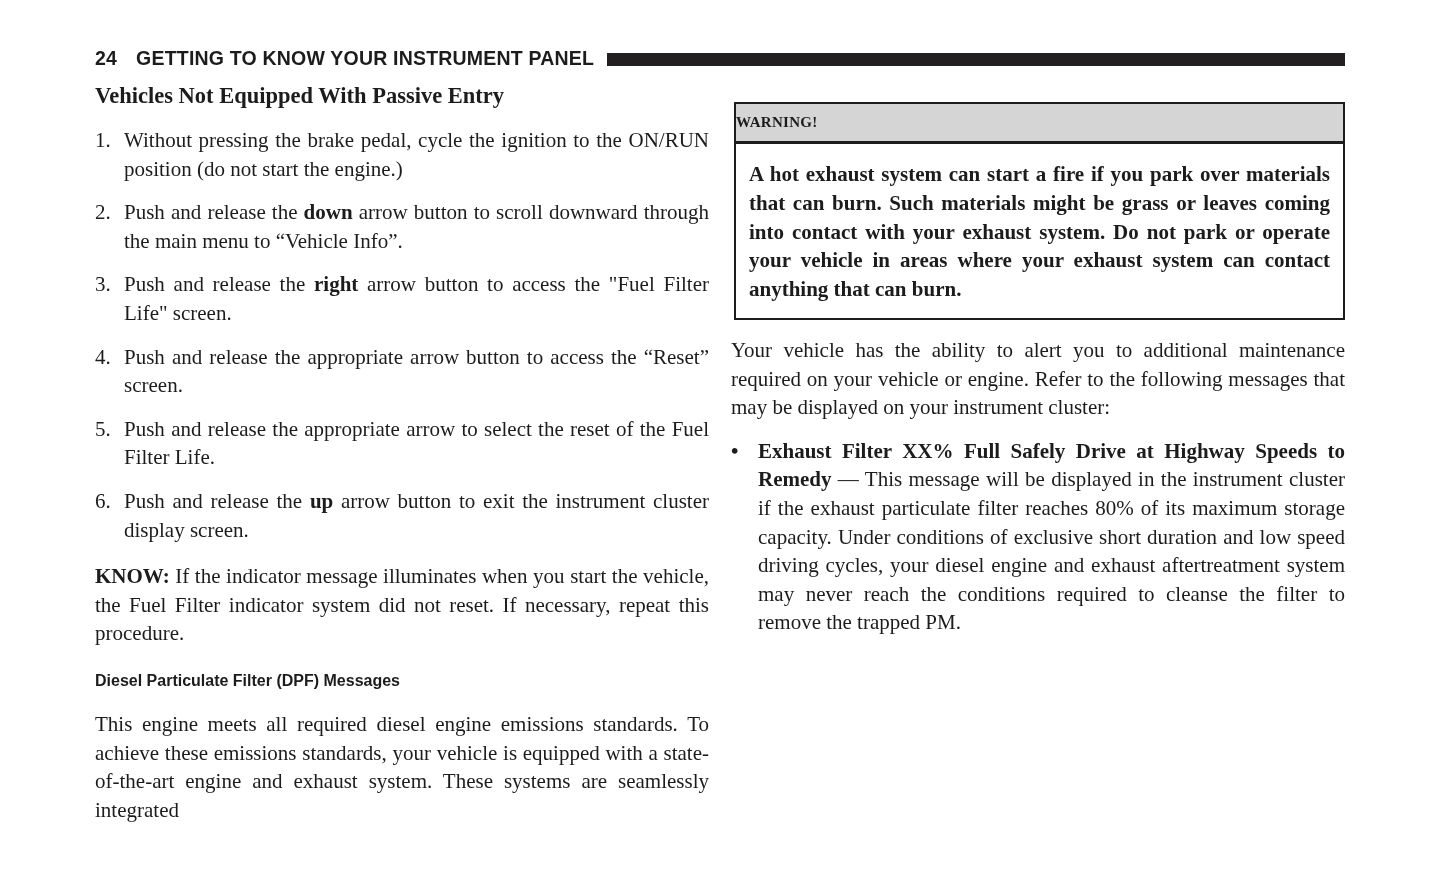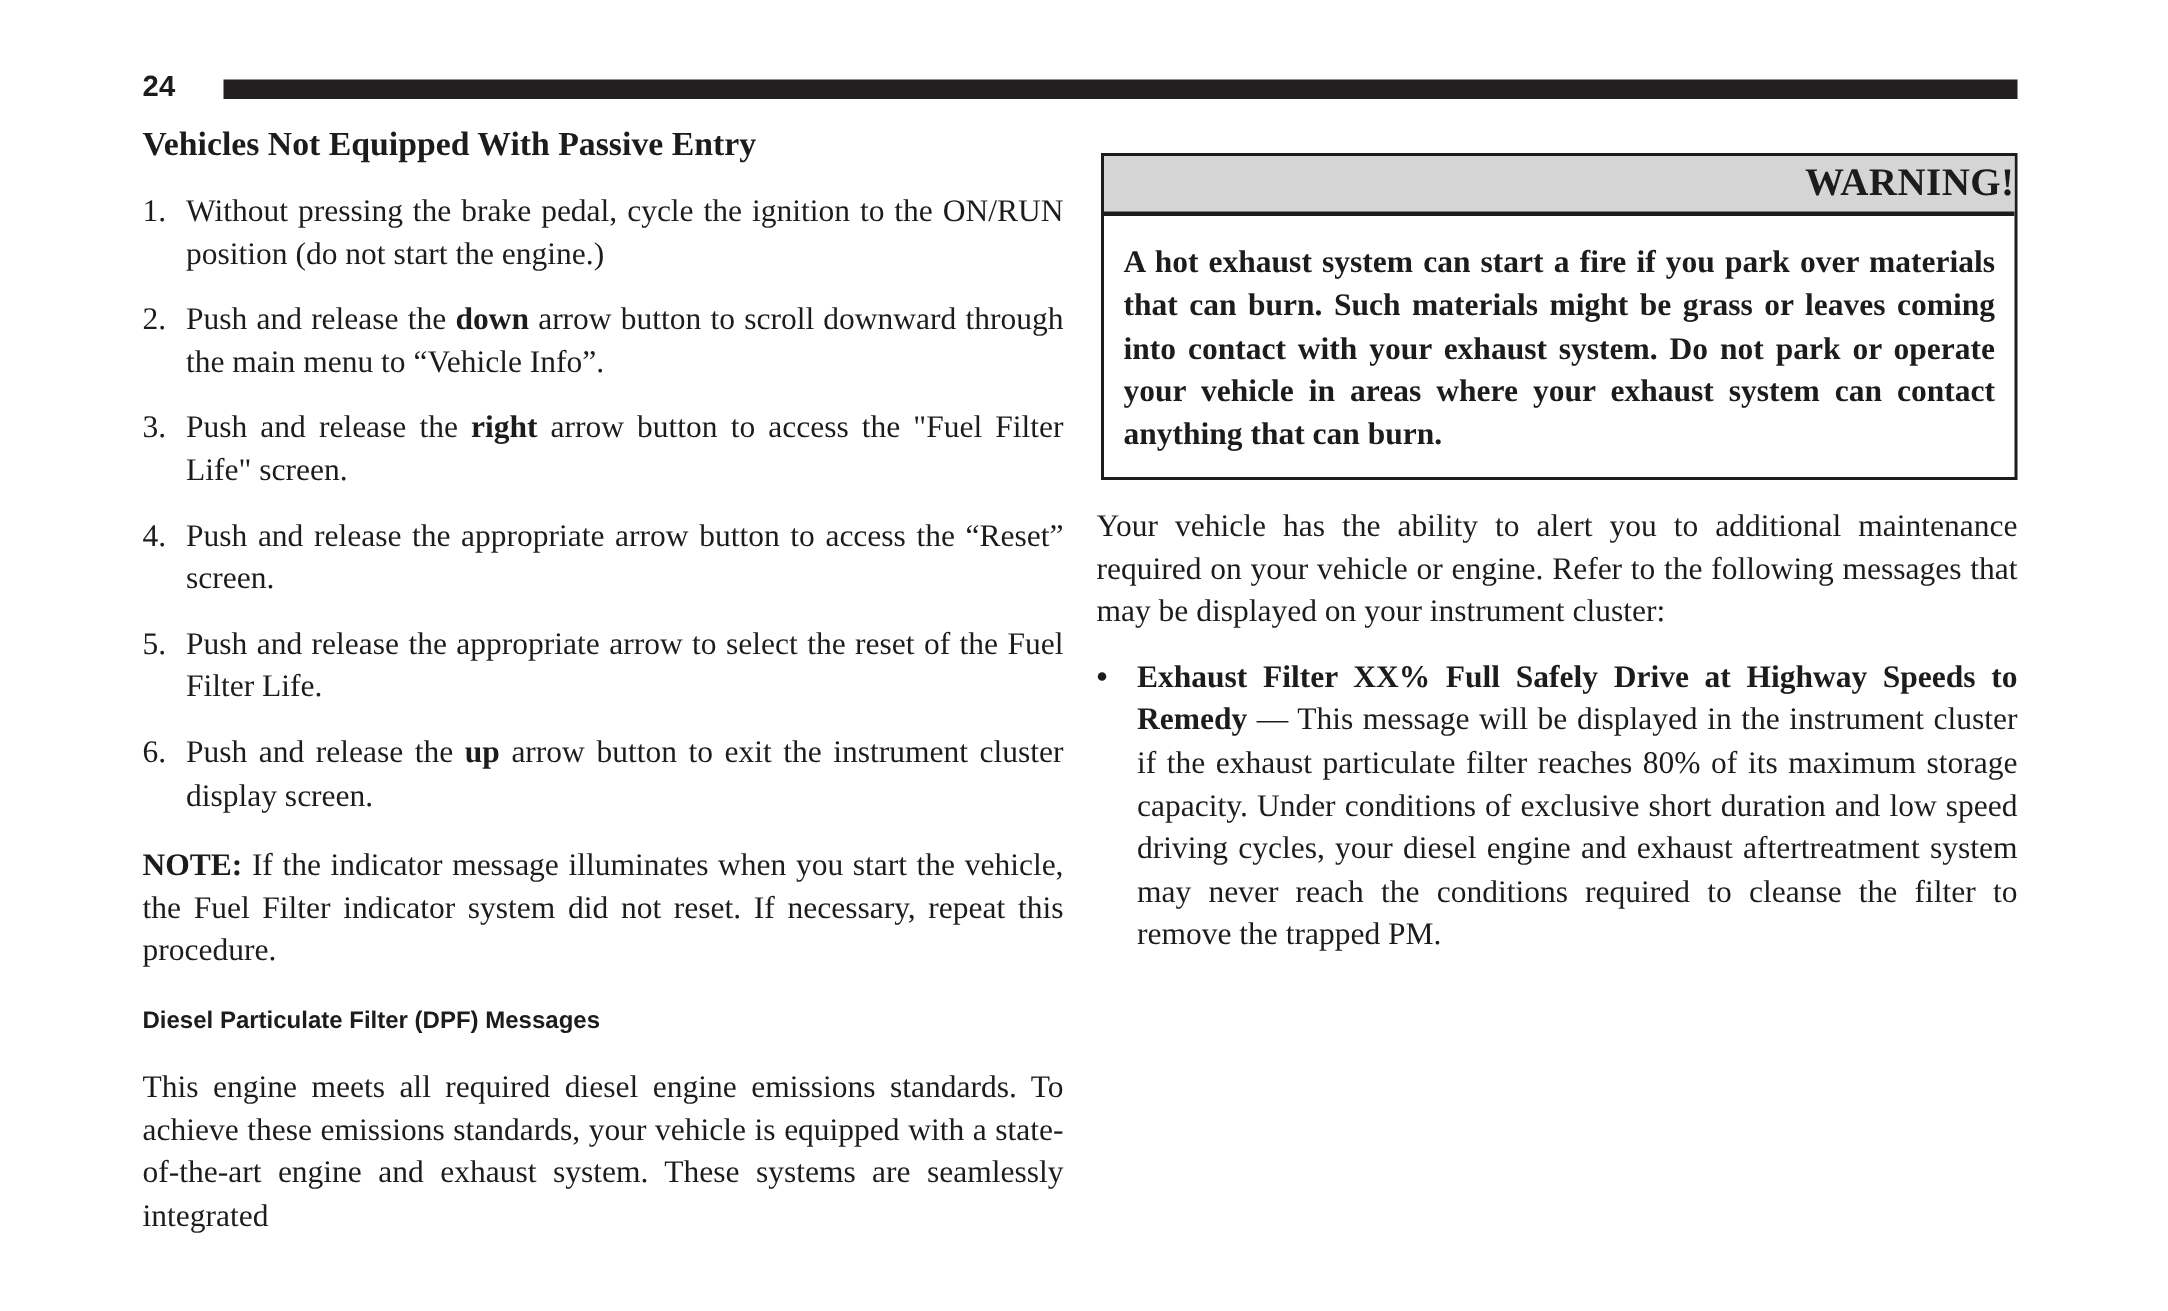--- a/index.html
+++ b/index.html
@@ -69,42 +69,43 @@
   .step-text, .bullet-text { flex: 1; text-align: justify; }
   .note-para { margin-top: 18px !important; }
   
   .warning-box {
     border: 2px solid #1c1c1c;
     margin: 19px 0 16px 3px;
   }
   .warning-title {
     background: #d5d5d5;
     border-bottom: 3px solid #1c1c1c;
-    text-align: right;
+    text-align: left;
     font-weight: bold;
-    font-size: 26px;
+    font-size: 15px;
     line-height: 26px;
     padding: 5px 0 6px 0;
     letter-spacing: 0.3px;
   }
   .warning-body {
     font-weight: bold;
     padding: 16px 13px 14px 13px;
     text-align: justify;
     line-height: 28.8px;
   }
   b { font-weight: bold; }
 </style>
 </head>
 <body>
 
 <div class="page">
 
   <div class="header">
     <span class="page-num">24</span>
+    <span class="header-title">GETTING TO KNOW YOUR INSTRUMENT PANEL</span>
     <div class="header-bar"></div>
   </div>
 
   <div class="columns">
 
     <div class="col">
       <h2 class="serif-heading">Vehicles Not Equipped With Passive Entry</h2>
 
       <div class="step">
         <span class="step-num">1.</span>
@@ -124,21 +125,21 @@
       </div>
       <div class="step">
         <span class="step-num">5.</span>
         <span class="step-text"><span>Push and release the appropriate arrow to select the reset of the Fuel Filter Life.</span></span>
       </div>
       <div class="step">
         <span class="step-num">6.</span>
         <span class="step-text"><span>Push and release the </span><b>up</b><span> arrow button to exit the instrument cluster display screen.</span></span>
       </div>
 
-      <p class="note-para"><b>NOTE:</b><span> If the indicator message illuminates when you start the vehicle, the Fuel Filter indicator system did not reset. If necessary, repeat this procedure.</span></p>
+      <p class="note-para"><b>KNOW:</b><span> If the indicator message illuminates when you start the vehicle, the Fuel Filter indicator system did not reset. If necessary, repeat this procedure.</span></p>
 
       <h2 class="sans-heading">Diesel Particulate Filter (DPF) Messages</h2>
 
       <p>This engine meets all required diesel engine emissions standards. To achieve these emissions standards, your vehicle is equipped with a state-of-the-art engine and exhaust system. These systems are seamlessly integrated</p>
     </div>
 
     <div class="col">
 
       <div class="warning-box">
         <div class="warning-title">WARNING!</div>

